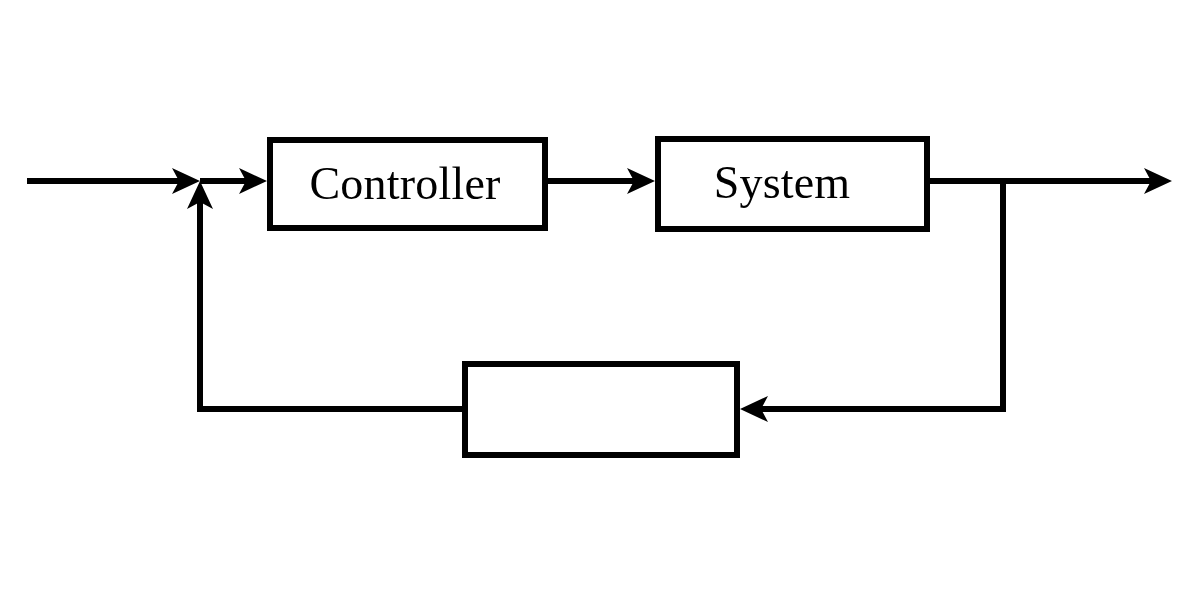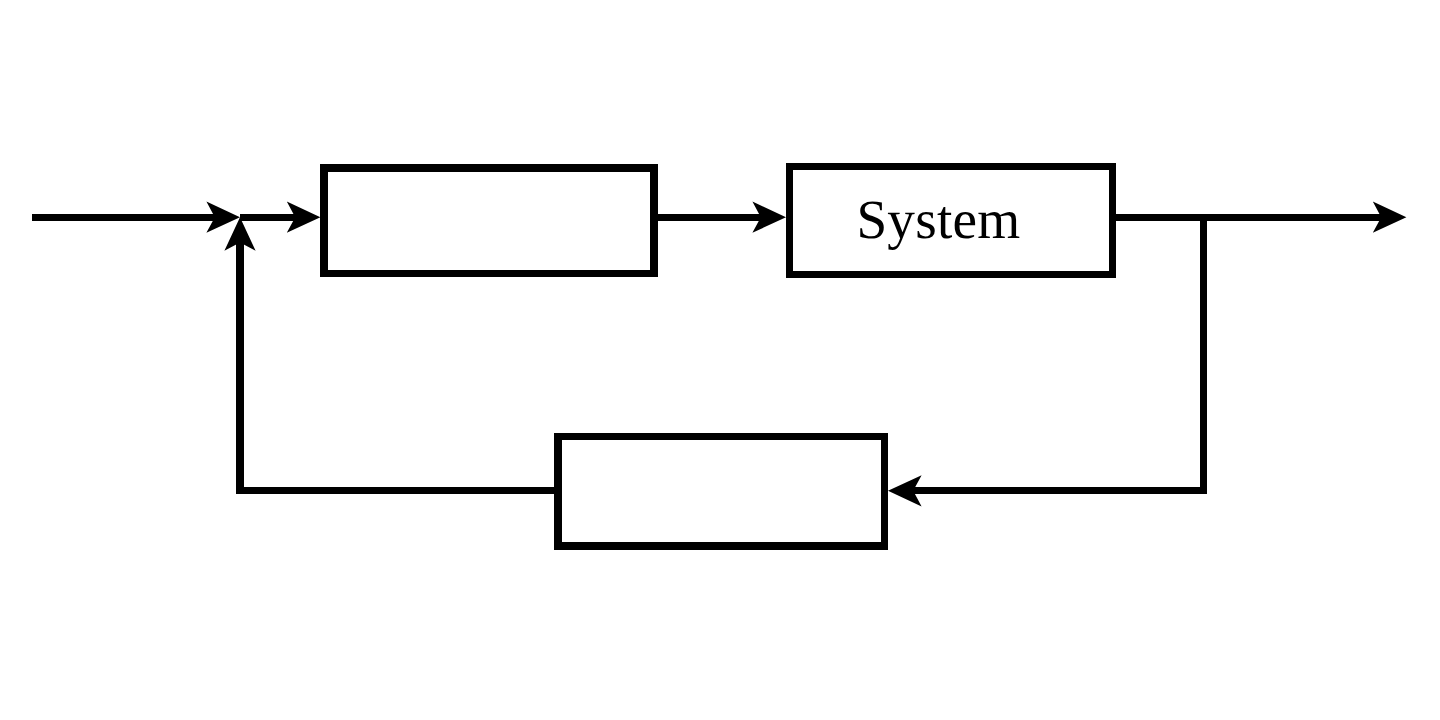--- a/index.html
+++ b/index.html
@@ -77,17 +77,18 @@
     </g>
 
     <rect x="270" y="140" width="275" height="88" fill="#ffffff" stroke="#000000" stroke-width="6" shape-rendering="crispEdges"></rect>
 
     <rect x="658" y="139" width="269" height="90" fill="#ffffff" stroke="#000000" stroke-width="6" shape-rendering="crispEdges"></rect>
 
     <rect x="465" y="364" width="272" height="91" fill="#ffffff" stroke="#000000" stroke-width="6" shape-rendering="crispEdges"></rect>
 
   </svg>
 
+  <div class="block-label" style="left:405px; top:184px;">Controller</div>
 
   <div class="block-label" style="left:782px; top:183px;text-align:right;">System</div>
 
 
 </div>
 
 </body></html>

